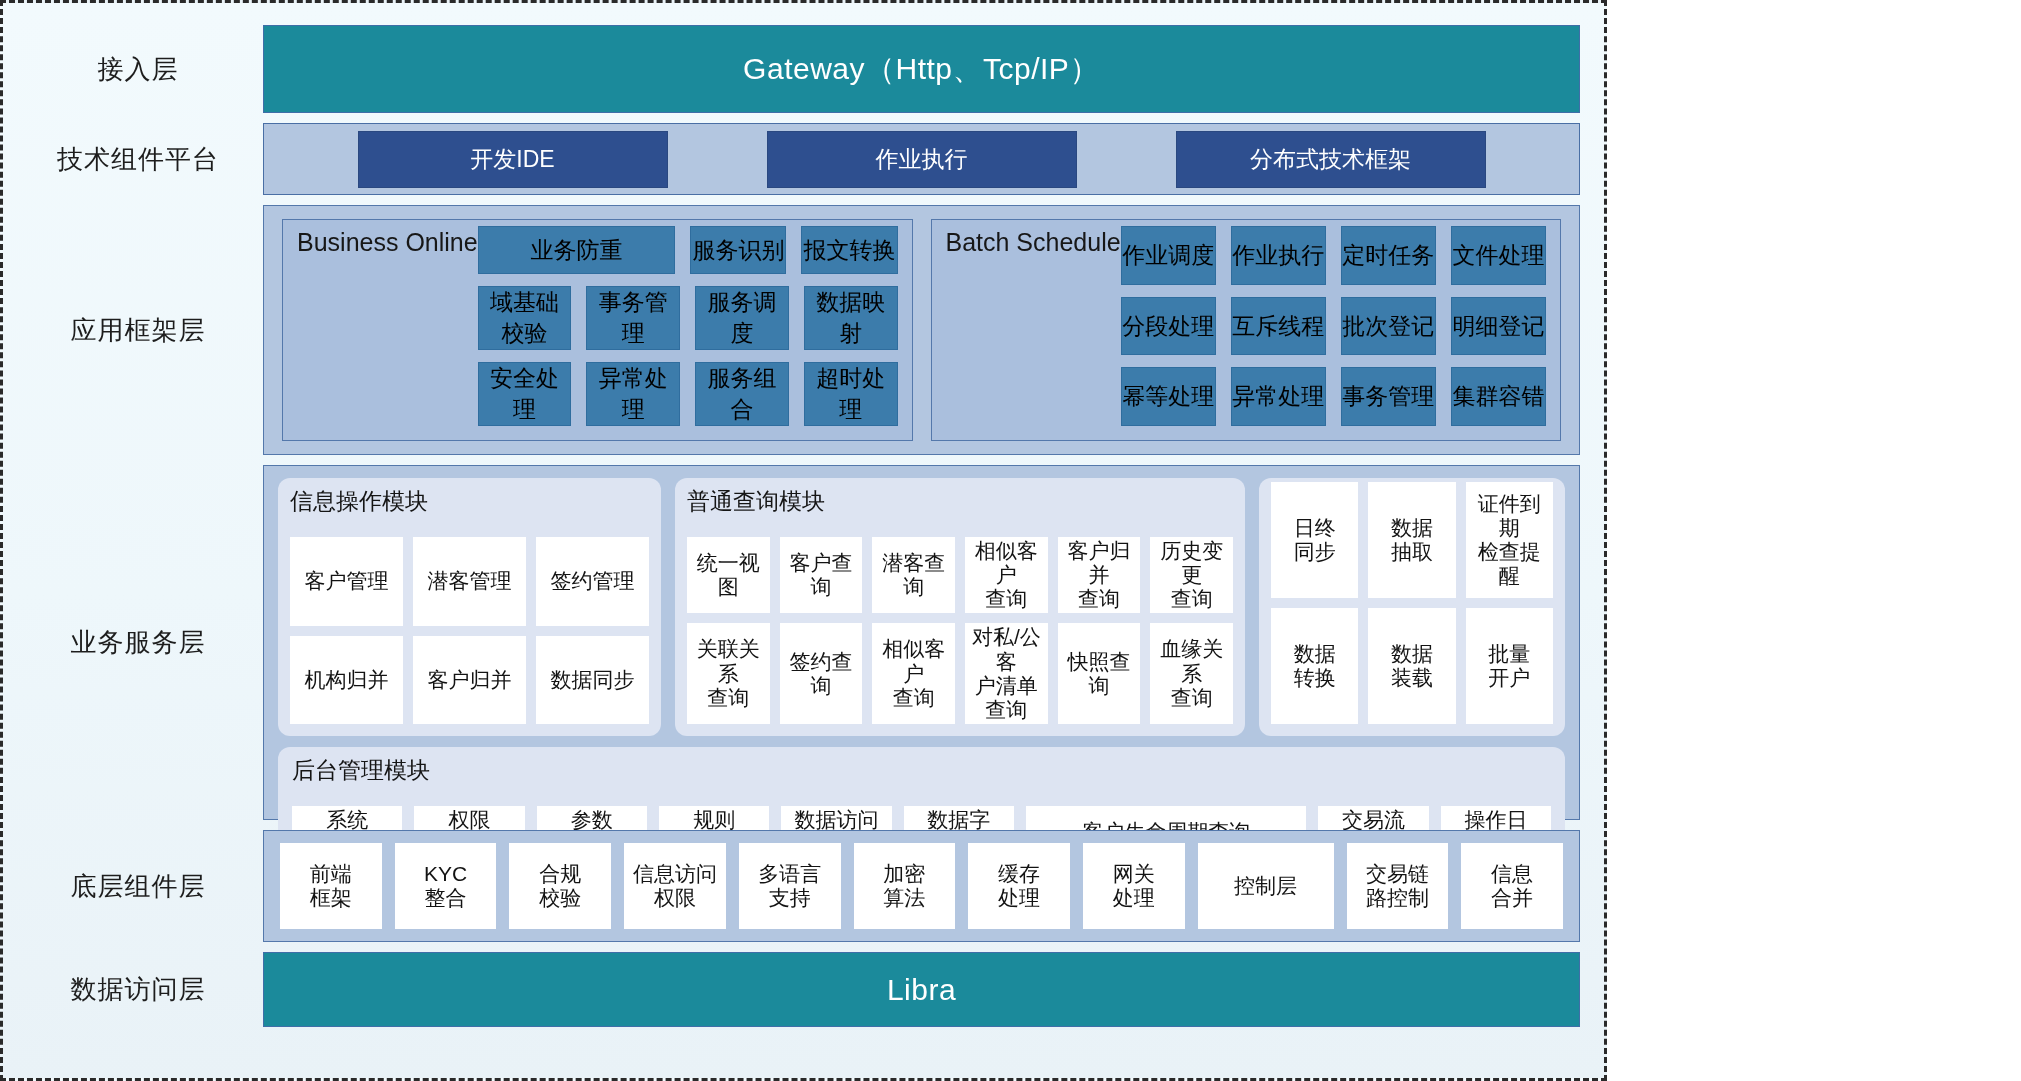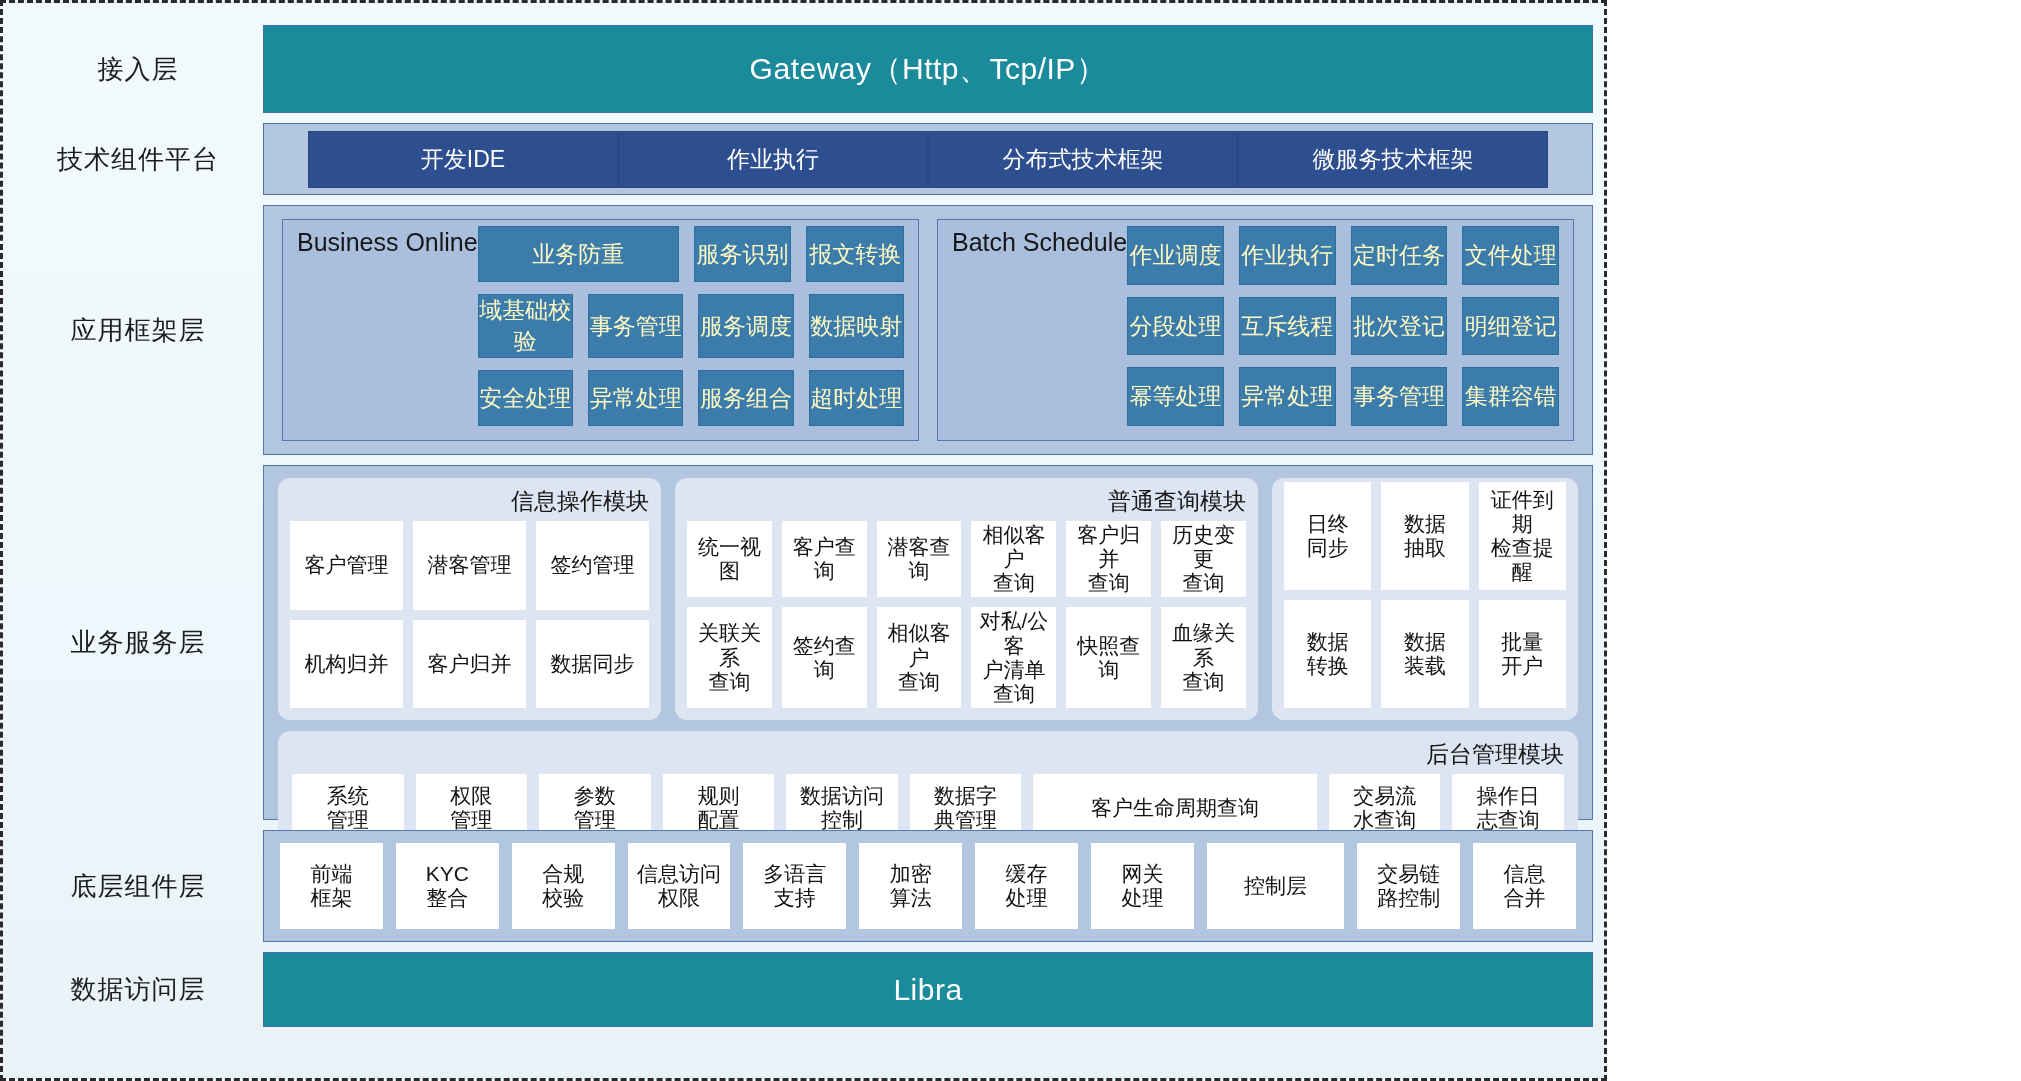--- a/index.html
+++ b/index.html
@@ -75,21 +75,21 @@
   }
   .frame-title {
     text-align:center; font-size:25px; color:#171717;
     padding: 2px 0 9px 0;
   }
   .frame-rows { display:flex; flex-direction:column; gap:12px; flex:1; }
   .frame-row { display:flex; gap:15px; flex:1; }
   .fcell {
     background:#3c7cab;
     border:1px solid #2f6d9e;
-    color:#fef9c3;
+    color:#000000;
     font-size:23px;
     display:flex; align-items:center; justify-content:center;
     flex:1;
     text-align:center;
   }
   .fcell.w2 { flex: 2.08; }
 
   
   .svc-outer {
     height:100%;
@@ -102,21 +102,21 @@
   .svc-mod {
     background:#dde4f2;
     border-radius:12px;
     padding:4px 12px 12px 12px;
     display:flex; flex-direction:column;
   }
   .svc-mod.info { flex: 0 0 383px; }
   .svc-mod.query { flex: 1 1 auto; }
   .svc-mod.batch { flex: 0 0 306px; }
   .svc-title {
-    text-align:right; font-size:23px; color:#151515; padding:4px 0 4px 0;
+    text-align:left; font-size:23px; color:#151515; padding:4px 0 20px 0;
   }
   .svc-rows { display:flex; flex-direction:column; gap:10px; flex:1; }
   .svc-row { display:flex; gap:10px; flex:1; }
   .scell {
     background:#ffffff;
     flex:1;
     display:flex; align-items:center; justify-content:center;
     font-size:21px; color:#131313; text-align:center; line-height:1.15;
     padding:2px;
   }
@@ -149,21 +149,20 @@
     <div class="layer-body">
       <div class="teal-bar">Gateway（Http、Tcp/IP）</div>
     </div>
 
     <div class="layer-label">技术组件平台</div>
     <div class="layer-body">
       <div class="tech-band">
         <div class="tech-chip">开发IDE</div>
         <div class="tech-chip">作业执行</div>
         <div class="tech-chip">分布式技术框架</div>
-        <div class="tech-chip">微服务技术框架</div>
       </div>
     </div>
 
     <div class="layer-label">应用框架层</div>
     <div class="layer-body">
       <div class="frame-outer">
 
         <div class="frame-group">
           <div class="frame-title">Business Online</div>
           <div class="frame-rows">

